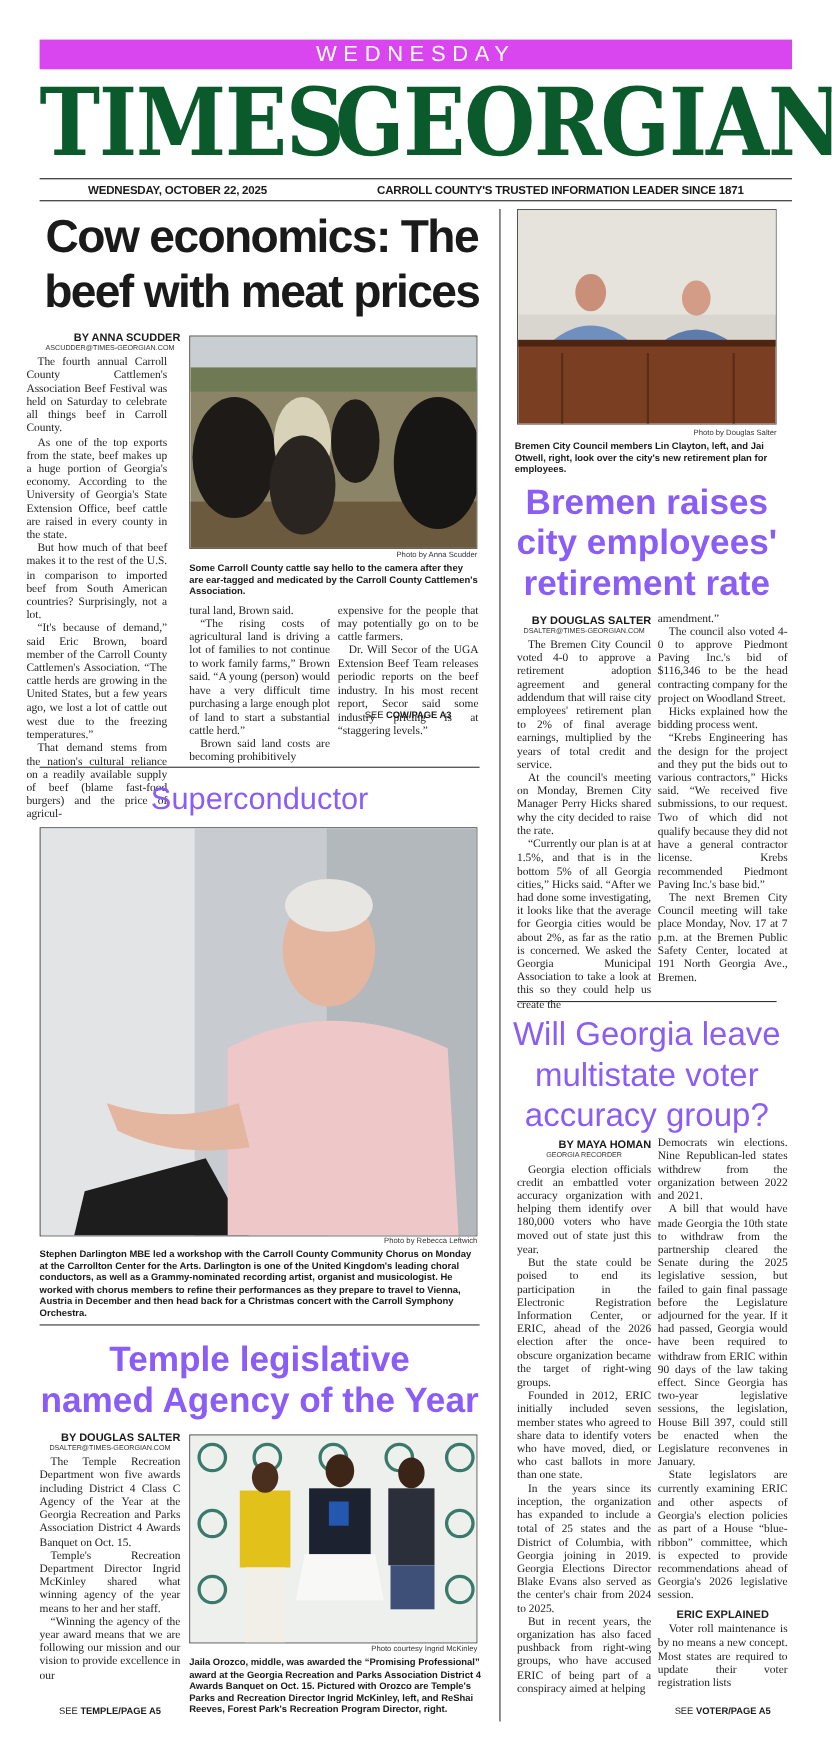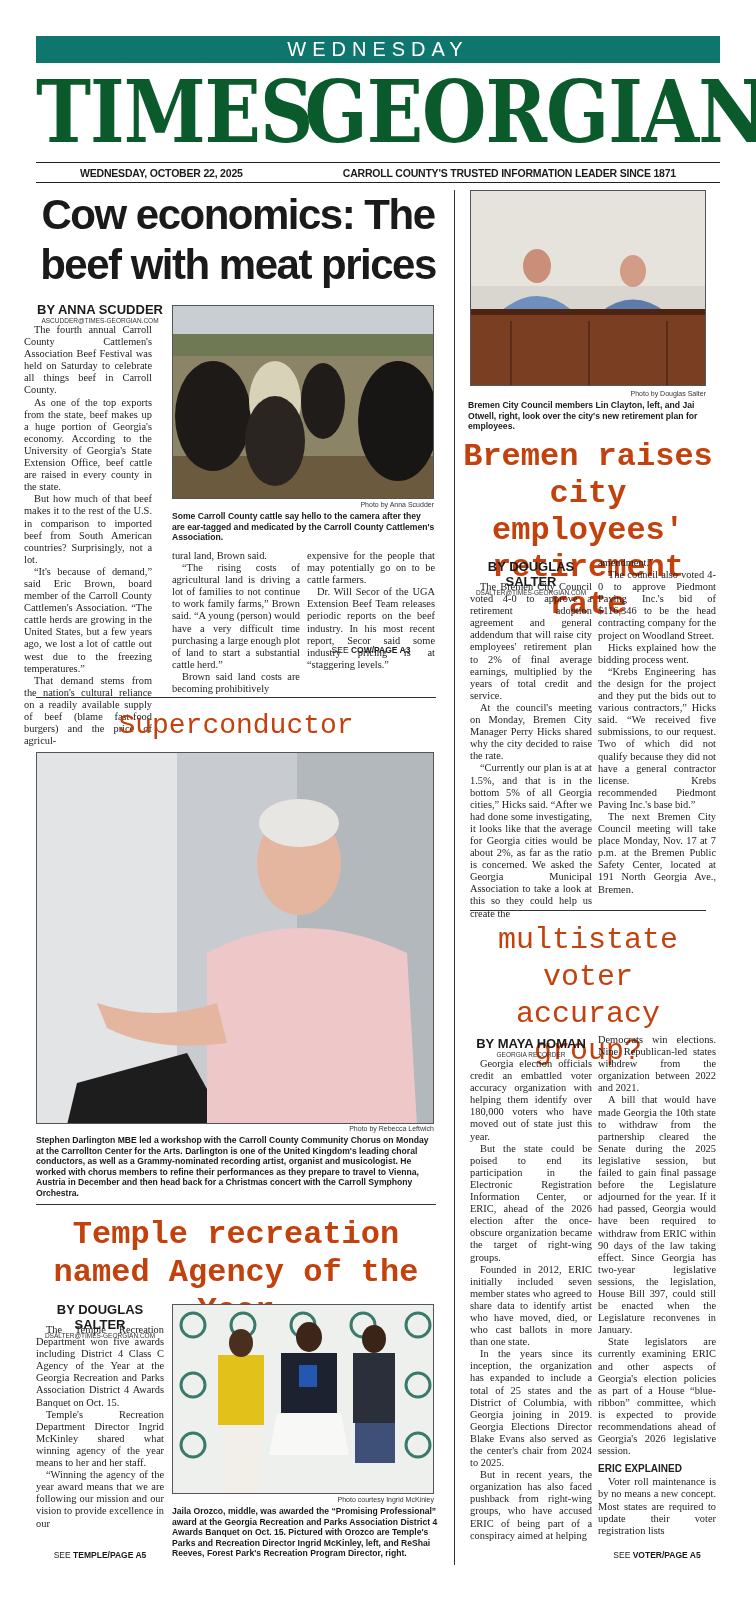--- a/index.html
+++ b/index.html
@@ -1,36 +1,36 @@
 <!DOCTYPE html>
 <html><head>
 <meta charset="utf-8">
 <style>
 *{box-sizing:border-box;margin:0;padding:0}
 html,body{width:756px;height:1597px;background:#fff;overflow:hidden}
 body{position:relative;font-family:"DejaVu Serif",serif;color:#1a1a1a}
 .abs{position:absolute}
-.dayband{left:36px;top:36px;width:684px;height:27px;background:#0f766e;color:#fff;font-family:"Liberation Sans",sans-serif;font-size:20px;letter-spacing:6px;text-align:center;line-height:27px}
+.dayband{left:36px;top:36px;width:684px;height:27px;background:#d946ef;color:#fff;font-family:"Liberation Sans",sans-serif;font-size:20px;letter-spacing:6px;text-align:center;line-height:27px}
 .masthead{left:36px;top:68px;width:684px;height:88px;display:flex;align-items:center;justify-content:space-between}
 .masthead .word{font-family:"DejaVu Serif",serif;font-weight:bold;color:#0b5a2c;font-size:74px;letter-spacing:-1px;transform:scaleY(1.15);line-height:1}
 .ribbon{width:34px;height:80px;margin:0 -4px}
 .dateline{left:36px;top:162px;width:684px;height:21px;border-top:1.5px solid #222;border-bottom:1.5px solid #222;font-family:"Liberation Sans",sans-serif;font-weight:bold;font-size:10.5px;display:flex;justify-content:space-between;align-items:center;padding:0 44px;transform-origin:left;letter-spacing:-.2px}
 .vrule{left:454px;top:190px;width:1px;height:1375px;background:#333}
 .hrule{height:1px;background:#333}
 .headline{font-family:"Liberation Sans",sans-serif;font-weight:bold;text-align:center;letter-spacing:-1.5px}
-.serifhead{font-family:Liberation Mono, monospace;text-align:center;color:#c2410c}
-.byline{font-family:"Liberation Sans",sans-serif;font-weight:bold;font-size:13px;text-align:center}
+.serifhead{font-family:Liberation Sans, sans-serif;text-align:center;color:#8b5cf6}
+.byline{font-family:"Liberation Sans",sans-serif;font-weight:bold;font-size:10px;text-align:right}
 .email{font-family:"Liberation Sans",sans-serif;font-size:6.5px;text-align:center;color:#333}
 .body{font-family:"Liberation Serif",serif;font-size:10.4px;line-height:12.1px;text-align:justify;color:#222}
 .body p{text-indent:10px}
 .caption{font-family:"Liberation Sans",sans-serif;font-weight:bold;font-size:8.6px;line-height:10.6px}
 .credit{font-family:"Liberation Sans",sans-serif;font-size:7px;text-align:right;color:#333}
 .jump{font-family:"Liberation Sans",sans-serif;font-size:8.5px;text-align:center}
 .jump b{font-weight:bold}
-.subhead{font-family:"Liberation Sans",sans-serif;font-weight:bold;font-size:10px;}
+.subhead{font-family:"Liberation Sans",sans-serif;font-weight:bold;font-size:10px;text-align:center}
 .photo{overflow:hidden}
 </style>
 </head>
 <body>
 
 <div class="abs dayband">WEDNESDAY</div>
 <div class="abs masthead">
   <span class="word">TIMES</span>
   <svg class="ribbon" viewBox="0 0 34 80">
     <path d="M17 6 C8 6 7 20 12 30 L4 70 L11 72 L17 44 L23 72 L30 70 L22 30 C27 20 26 6 17 6 Z M17 12 C22 12 22 22 19 28 L17 34 L15 28 C12 22 12 12 17 12 Z" fill="#e47fb3"></path>
@@ -100,21 +100,21 @@
     <ellipse cx="262" cy="70" rx="40" ry="24" fill="#e8e6e2"></ellipse>
     <path d="M170 200 Q262 150 370 200 L380 372 L170 372 Z" fill="#eec7c9"></path>
     <path d="M60 250 Q120 270 180 250 L190 290 Q120 300 70 275 Z" fill="#e4b6a0"></path>
   </svg>
 </div>
 <div class="abs credit" style="left:36px;top:1125px;width:398px">Photo by Rebecca Leftwich</div>
 <div class="abs caption" style="left:36px;top:1135px;width:402px">Stephen Darlington MBE led a workshop with the Carroll County Community Chorus on Monday at the Carrollton Center for the Arts. Darlington is one of the United Kingdom's leading choral conductors, as well as a Grammy-nominated recording artist, organist and musicologist. He worked with chorus members to refine their performances as they prepare to travel to Vienna, Austria in December and then head back for a Christmas concert with the Carroll Symphony Orchestra.</div>
 <div class="abs hrule" style="left:36px;top:1204px;width:400px"></div>
 
 <div class="abs serifhead" style="left:36px;top:1216px;width:400px;font-size:32px;line-height:38px;font-weight:bold">
-  <div>Temple recreation</div>
+  <div>Temple legislative</div>
   <div>named Agency of the Year</div>
 </div>
 <div class="abs" style="left:36px;top:1302px;width:128px">
   <div class="byline">BY DOUGLAS SALTER</div>
   <div class="email">DSALTER@TIMES-GEORGIAN.COM</div>
 </div>
 <div class="abs body" style="left:36px;top:1324px;width:128px">
   <p>The Temple Recreation Department won five awards including District 4 Class C Agency of the Year at the Georgia Recreation and Parks Association District 4 Awards Banquet on Oct. 15.</p>
   <p>Temple's Recreation Department Director Ingrid McKinley shared what winning agency of the year means to her and her staff.</p>
   <p>“Winning the agency of the year award means that we are following our mission and our vision to provide excellence in our</p>
@@ -188,31 +188,32 @@
 <div class="abs body" style="left:598px;top:557px;width:118px">
   <p style="text-indent:0">amendment.”</p>
   <p>The council also voted 4-0 to approve Piedmont Paving Inc.'s bid of $116,346 to be the head contracting company for the project on Woodland Street.</p>
   <p>Hicks explained how the bidding process went.</p>
   <p>“Krebs Engineering has the design for the project and they put the bids out to various contractors,” Hicks said. “We received five submissions, to our request. Two of which did not qualify because they did not have a general contractor license. Krebs recommended Piedmont Paving Inc.'s base bid.”</p>
   <p>The next Bremen City Council meeting will take place Monday, Nov. 17 at 7 p.m. at the Bremen Public Safety Center, located at 191 North Georgia Ave., Bremen.</p>
 </div>
 <div class="abs hrule" style="left:470px;top:910px;width:236px"></div>
 
 <div class="abs serifhead" style="left:462px;top:922px;width:252px;font-size:30px;line-height:37px">
+  <div>Will Georgia leave</div>
   <div>multistate voter</div>
   <div>accuracy group?</div>
 </div>
 <div class="abs" style="left:470px;top:1036px;width:122px">
   <div class="byline">BY MAYA HOMAN</div>
   <div class="email">GEORGIA RECORDER</div>
 </div>
 <div class="abs body" style="left:470px;top:1058px;width:122px">
   <p>Georgia election officials credit an embattled voter accuracy organization with helping them identify over 180,000 voters who have moved out of state just this year.</p>
   <p>But the state could be poised to end its participation in the Electronic Registration Information Center, or ERIC, ahead of the 2026 election after the once-obscure organization became the target of right-wing groups.</p>
-  <p>Founded in 2012, ERIC initially included seven member states who agreed to share data to identify artist who have moved, died, or who cast ballots in more than one state.</p>
+  <p>Founded in 2012, ERIC initially included seven member states who agreed to share data to identify voters who have moved, died, or who cast ballots in more than one state.</p>
   <p>In the years since its inception, the organization has expanded to include a total of 25 states and the District of Columbia, with Georgia joining in 2019. Georgia Elections Director Blake Evans also served as the center's chair from 2024 to 2025.</p>
   <p>But in recent years, the organization has also faced pushback from right-wing groups, who have accused ERIC of being part of a conspiracy aimed at helping</p>
 </div>
 <div class="abs body" style="left:598px;top:1034px;width:118px">
   <p style="text-indent:0">Democrats win elections. Nine Republican-led states withdrew from the organization between 2022 and 2021.</p>
   <p>A bill that would have made Georgia the 10th state to withdraw from the partnership cleared the Senate during the 2025 legislative session, but failed to gain final passage before the Legislature adjourned for the year. If it had passed, Georgia would have been required to withdraw from ERIC within 90 days of the law taking effect. Since Georgia has two-year legislative sessions, the legislation, House Bill 397, could still be enacted when the Legislature reconvenes in January.</p>
   <p>State legislators are currently examining ERIC and other aspects of Georgia's election policies as part of a House “blue-ribbon” committee, which is expected to provide recommendations ahead of Georgia's 2026 legislative session.</p>
   <div class="subhead" style="margin:6px 0 1px">ERIC EXPLAINED</div>
   <p>Voter roll maintenance is by no means a new concept. Most states are required to update their voter registration lists</p>
 </div>

